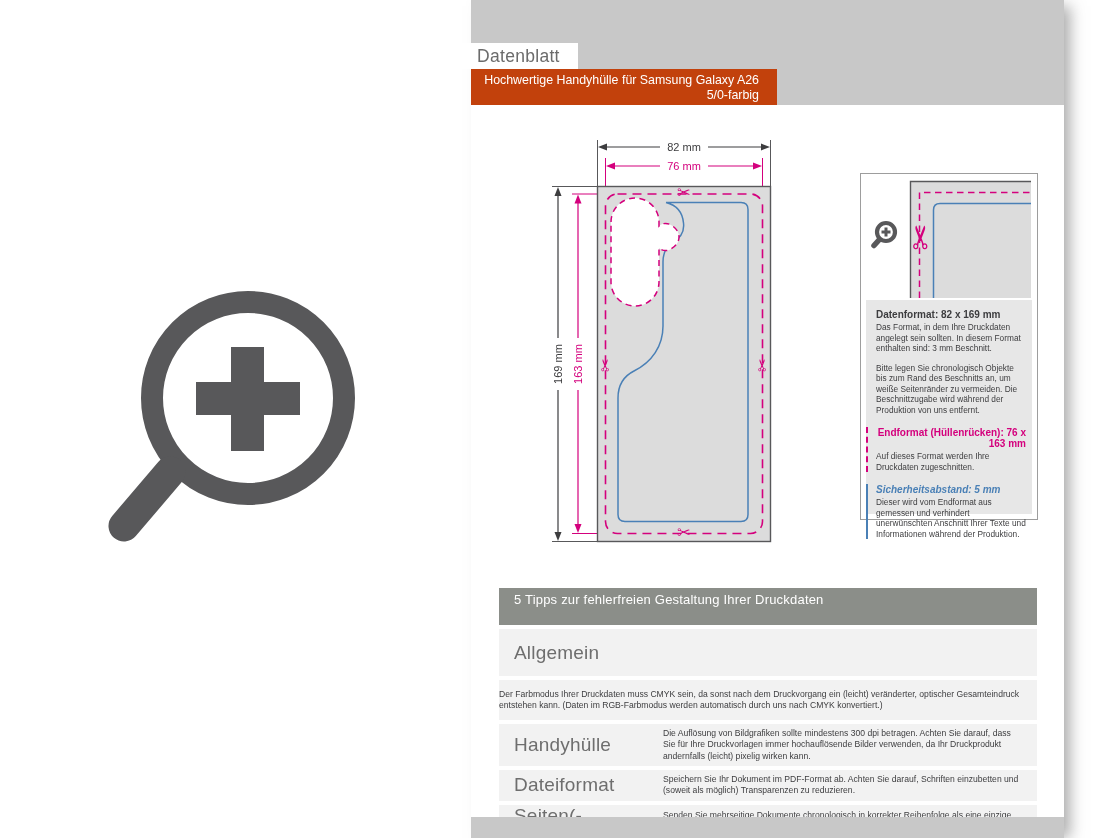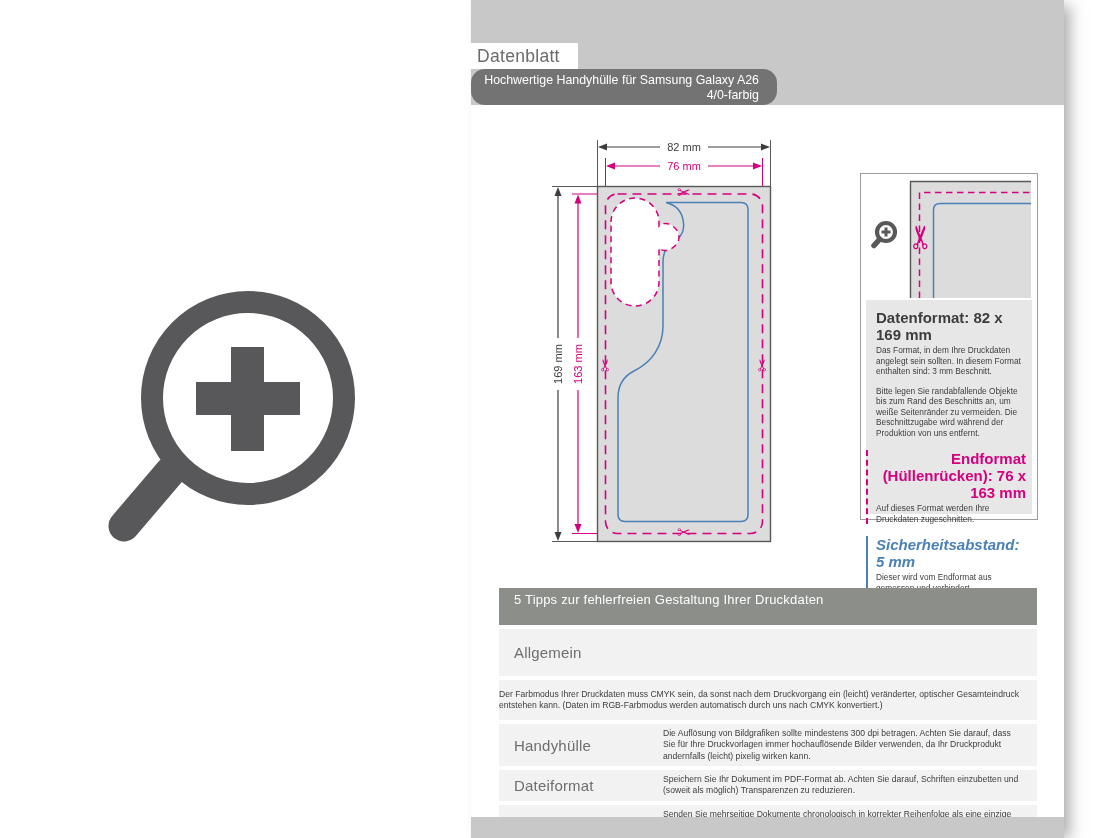--- a/index.html
+++ b/index.html
@@ -8,50 +8,50 @@
   .stage { position:relative; width:1117px; height:838px; background:#ffffff; }
 
   
   .page { position:absolute; left:471px; top:0; width:593px; height:838px;
           background:#ffffff; box-shadow:9px 3px 14px -3px rgba(90,90,90,0.5); }
 
   
   .top-band   { position:absolute; left:471px; top:0; width:593px; height:105px; background:#c8c8c8; }
   .sheet-label{ position:absolute; left:458px; top:43px; width:120px; height:26px; background:#ffffff;
                 color:#6b6b6b; font-size:17.5px; line-height:26px; padding-left:19px; letter-spacing:0.3px; }
-  .title-bar  { position:absolute; left:471px; top:69px; width:306px; height:36px; background:#737373;
-                color:#ffffff; text-align:right; padding:4px 18px 0 0; font-size:12.4px; line-height:15px;border-radius:14px; }
+  .title-bar  { position:absolute; left:471px; top:69px; width:306px; height:36px; background:#c2410c;
+                color:#ffffff; text-align:right; padding:4px 18px 0 0; font-size:12.4px; line-height:15px; }
 
   
   .diagram-svg { position:absolute; left:540px; top:133px; }
   .dimtext { font-size:11px; font-family:"Liberation Sans",sans-serif; }
   .sc { font-size:16px; font-family:"DejaVu Sans",sans-serif; fill:#d4007d; }
 
   
   .info-panel { position:absolute; left:860px; top:173px; width:178px; height:347px;
                 background:#ffffff; border:1px solid #9d9d9d; }
   .mini-svg { position:absolute; left:0; top:0; }
   .ip-gray { position:absolute; left:5px; right:5px; top:126px; bottom:5px; background:#e7e7e7;
              padding:9px 6px 6px 0; color:#3d3d3f; }
   .ip-sec { padding-left:10px; }
-  .ip-title { font-size:15px; font-weight:bold; margin-bottom:2px; color:#3d3d3f; }
+  .ip-title { font-size:10px; font-weight:bold; margin-bottom:2px; color:#3d3d3f; }
   .ip-body  { font-size:8.3px; line-height:1.27; color:#3d3d3f; }
   .ip-sec2 { margin-top:9px; }
   .ip-sec3 { margin-top:12px; border-left:2px dashed #d4007d; padding-left:8px; }
   .ip-sec3 .ip-title { color:#d4007d;text-align:right; }
   .ip-sec4 { margin-top:12px; border-left:2px solid #4a80b6; padding-left:8px; }
   .ip-sec4 .ip-title { color:#4a80b6;font-style:italic; }
 
   
   .tips { position:absolute; left:499px; top:588px; width:538px; }
   .tips-header { height:37px; background:#8b8e89; color:#ffffff; font-size:13px;
                  line-height:23px; padding-left:15px; letter-spacing:0.2px; }
   .tip-row { display:flex; background:#f2f2f2; margin-top:4px; }
   .tip-label { width:164px; padding-left:15px; display:flex; align-items:center;
-               font-size:15px; color:#6e6e6e; letter-spacing:0.2px; }
+               font-size:19px; color:#6e6e6e; letter-spacing:0.2px; }
   .tip-text { flex:1; display:flex; align-items:center; padding:4px 14px 4px 0;
               font-size:8.6px; line-height:1.32; color:#3d3d3f; }
   .h1r { min-height:47px; } .h2r { min-height:40px; } .h3r { min-height:40px; }
   .h4r { min-height:29px; } .h5r { min-height:28px; }
 
   
   .footer-band { position:absolute; left:471px; top:817px; width:593px; height:21px; background:#c8c8c8; }
 
   
   .watermark-svg { position:absolute; left:100px; top:268px; }
@@ -67,21 +67,21 @@
     <rect x="231" y="347" width="33" height="104" fill="#58585a"></rect>
     <line x1="170" y1="472" x2="124" y2="526" stroke="#58585a" stroke-width="31" stroke-linecap="round"></line>
   </svg>
 
   <div class="page"></div>
 
   <div class="top-band"></div>
   <div class="sheet-label">Datenblatt</div>
   <div class="title-bar">
     <div>Hochwertige Handyhülle für Samsung Galaxy A26</div>
-    <div>4/0-farbig</div>
+    <div>5/0-farbig</div>
   </div>
 
   <svg class="diagram-svg" width="264" height="424" viewBox="540 133 264 424">
 
     <path d="M597.5 140 V186 M770.5 140 V186" stroke="#58585a" stroke-width="1" fill="none"></path>
 
     <path d="M606 147 H660 M708 147 H762" stroke="#3d3d3f" stroke-width="1.2" fill="none"></path>
     <polygon points="598,147 607,143.5 607,150.5" fill="#3d3d3f"></polygon>
     <polygon points="770,147 761,143.5 761,150.5" fill="#3d3d3f"></polygon>
     <text class="dimtext" x="684" y="151" text-anchor="middle" fill="#3d3d3f">82 mm</text>
@@ -137,21 +137,21 @@
         <rect x="884.5" y="227.5" width="3" height="9" fill="#58585a"></rect>
         <line x1="879" y1="240" x2="874" y2="245.5" stroke="#58585a" stroke-width="5.5" stroke-linecap="round"></line>
       </g>
     </svg>
     <div class="ip-gray">
       <div class="ip-sec">
         <div class="ip-title">Datenformat: 82 x 169 mm</div>
         <div class="ip-body">Das Format, in dem Ihre Druckdaten angelegt sein sollten. In diesem Format enthalten sind: 3 mm Beschnitt.</div>
       </div>
       <div class="ip-sec ip-sec2">
-        <div class="ip-body">Bitte legen Sie randabfallende Objekte bis zum Rand des Beschnitts an, um weiße Seitenränder zu vermeiden. Die Beschnittzugabe wird während der Produktion von uns entfernt.</div>
+        <div class="ip-body">Bitte legen Sie chronologisch Objekte bis zum Rand des Beschnitts an, um weiße Seitenränder zu vermeiden. Die Beschnittzugabe wird während der Produktion von uns entfernt.</div>
       </div>
       <div class="ip-sec3">
         <div class="ip-title">Endformat (Hüllenrücken): 76 x 163 mm</div>
         <div class="ip-body">Auf dieses Format werden Ihre Druckdaten zugeschnitten.</div>
       </div>
       <div class="ip-sec4">
         <div class="ip-title">Sicherheitsabstand: 5 mm</div>
         <div class="ip-body">Dieser wird vom Endformat aus gemessen und verhindert unerwünschten Anschnitt Ihrer Texte und Informationen während der Produktion.</div>
       </div>
     </div>

